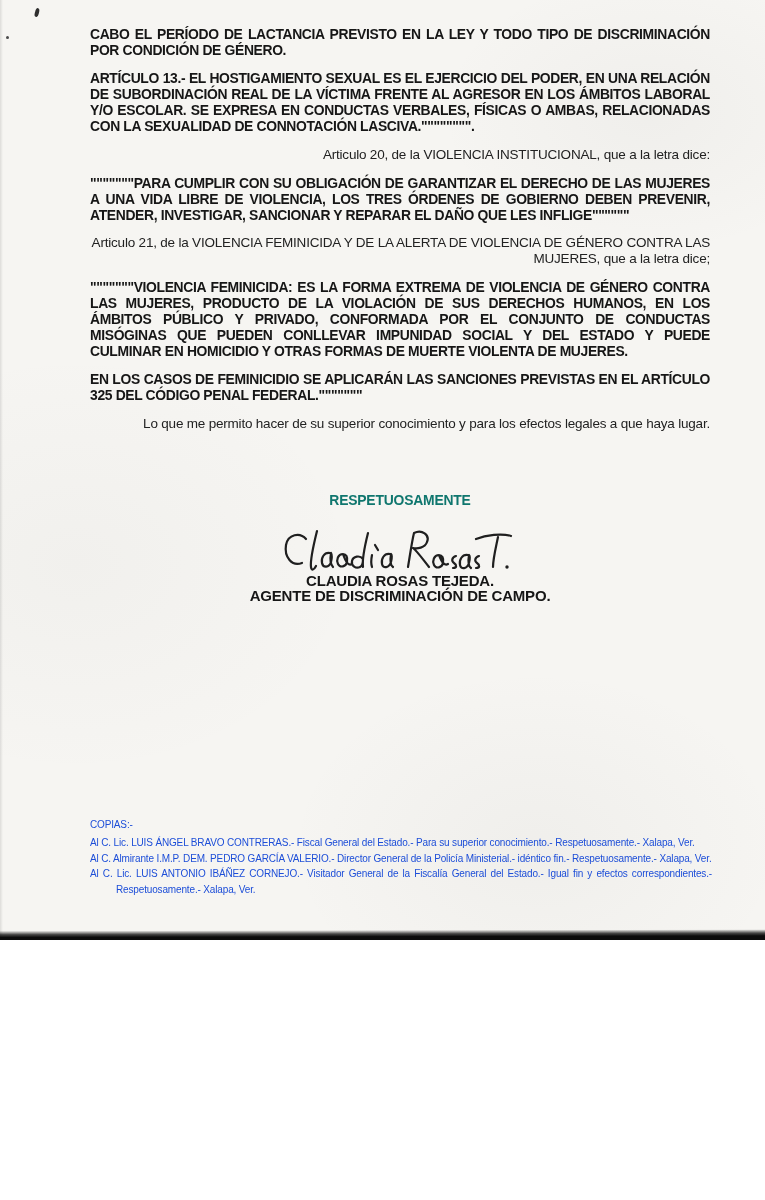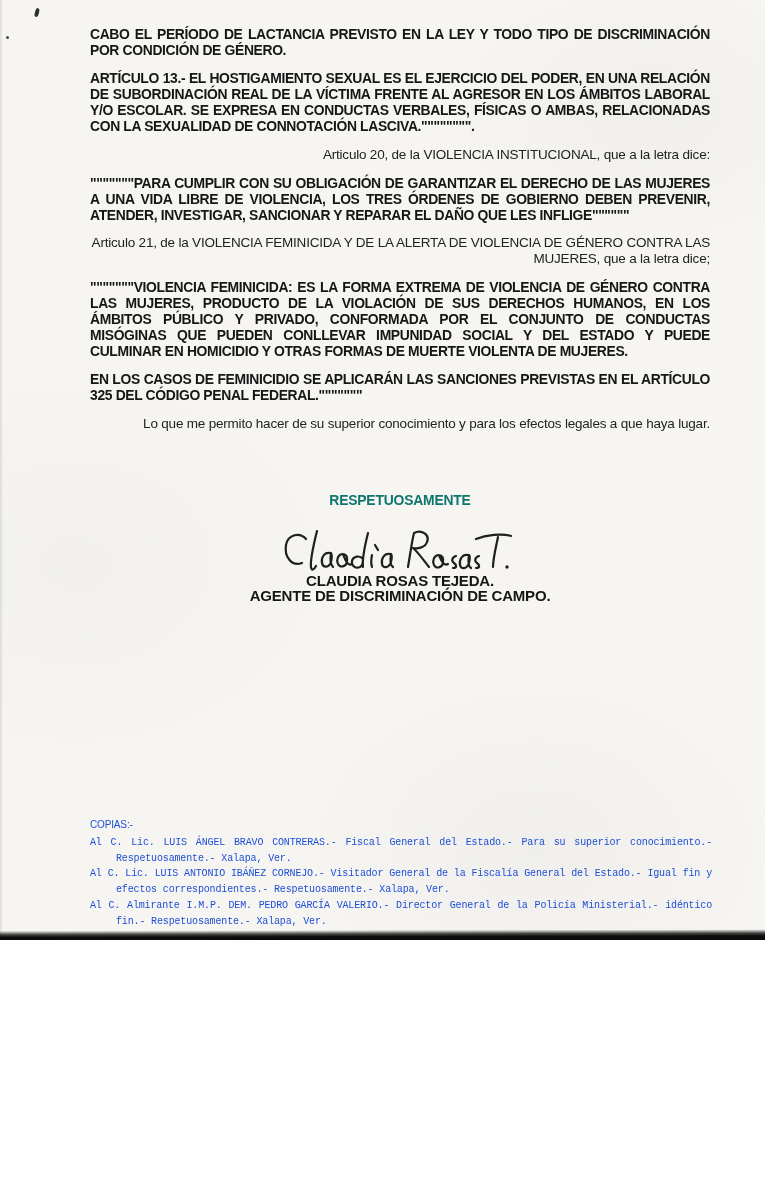--- a/index.html
+++ b/index.html
@@ -55,21 +55,21 @@
   .sig-svg { display: block; margin: 20px auto -4px auto; }
   .sig-name, .sig-title {
     font-weight: 700; font-size: 15px; line-height: 15.5px;
     letter-spacing: -0.2px; color: #161616;
   }
   .copies {
     position: absolute; left: 90px; top: 817px; width: 622px;
     font-size: 10px; line-height: 15.8px; letter-spacing: -0.15px; color: #1d4ed8;
   }
   .copies-label { margin-bottom: 2px; }
-  .copy-item { padding-left: 26px; text-indent: -26px; text-align: justify; font-family: Liberation Mono, monospace; }
+  .copy-item { padding-left: 26px; text-indent: -26px; text-align: justify; }
   .page-number {
     position: absolute; left: 703px; top: 1124px;
     font-family: "Liberation Serif", serif;
     font-size: 14px; color: #2e2e2e;
   }
   .bottom-bar {
     position: absolute; left: -5px; right: -5px; bottom: -1px; height: 11px;
     background: linear-gradient(to bottom, rgba(12,12,12,0) 0%, rgba(12,12,12,0.75) 35%, #0b0b0b 60%);
     transform: rotate(-0.12deg);
   }
@@ -127,21 +127,21 @@
       <circle cx="227" cy="38" r="1.7" fill="#1f1f1f"></circle>
     </svg>
 
     <div class="sig-name">CLAUDIA ROSAS TEJEDA.</div>
     <div class="sig-title">AGENTE DE DISCRIMINACIÓN DE CAMPO.</div>
   </div>
 
   <div class="copies">
     <div class="copies-label">COPIAS:-</div>
     <div class="copy-item">Al C. Lic. LUIS ÁNGEL BRAVO CONTRERAS.- Fiscal General del Estado.- Para su superior conocimiento.- Respetuosamente.- Xalapa, Ver.</div>
+    <div class="copy-item">Al C. Almirante I.M.P. DEM. PEDRO GARCÍA VALERIO.- Director General de la Policía Ministerial.- idéntico fin.- Respetuosamente.- Xalapa, Ver.</div>
     <div class="copy-item">Al C. Lic. LUIS ANTONIO IBÁÑEZ CORNEJO.- Visitador General de la Fiscalía General del Estado.- Igual fin y efectos correspondientes.- Respetuosamente.- Xalapa, Ver.</div>
-    <div class="copy-item">Al C. Almirante I.M.P. DEM. PEDRO GARCÍA VALERIO.- Director General de la Policía Ministerial.- idéntico fin.- Respetuosamente.- Xalapa, Ver.</div>
   </div>
 
   <div class="page-number">3</div>
 
   <div class="bottom-bar"></div>
 
 </div>
 
 </body></html>

